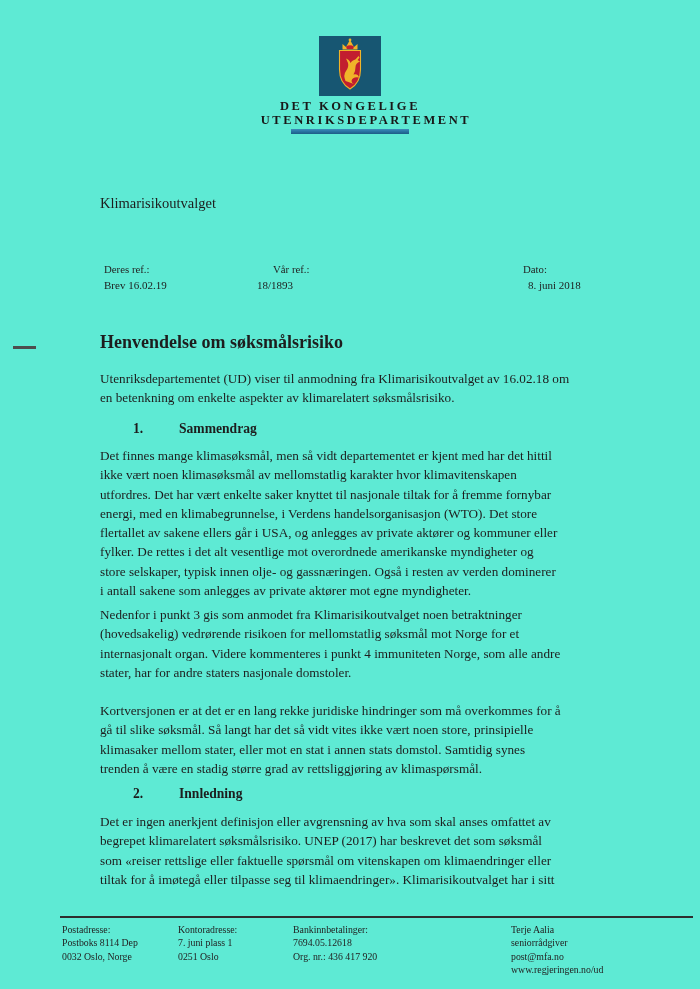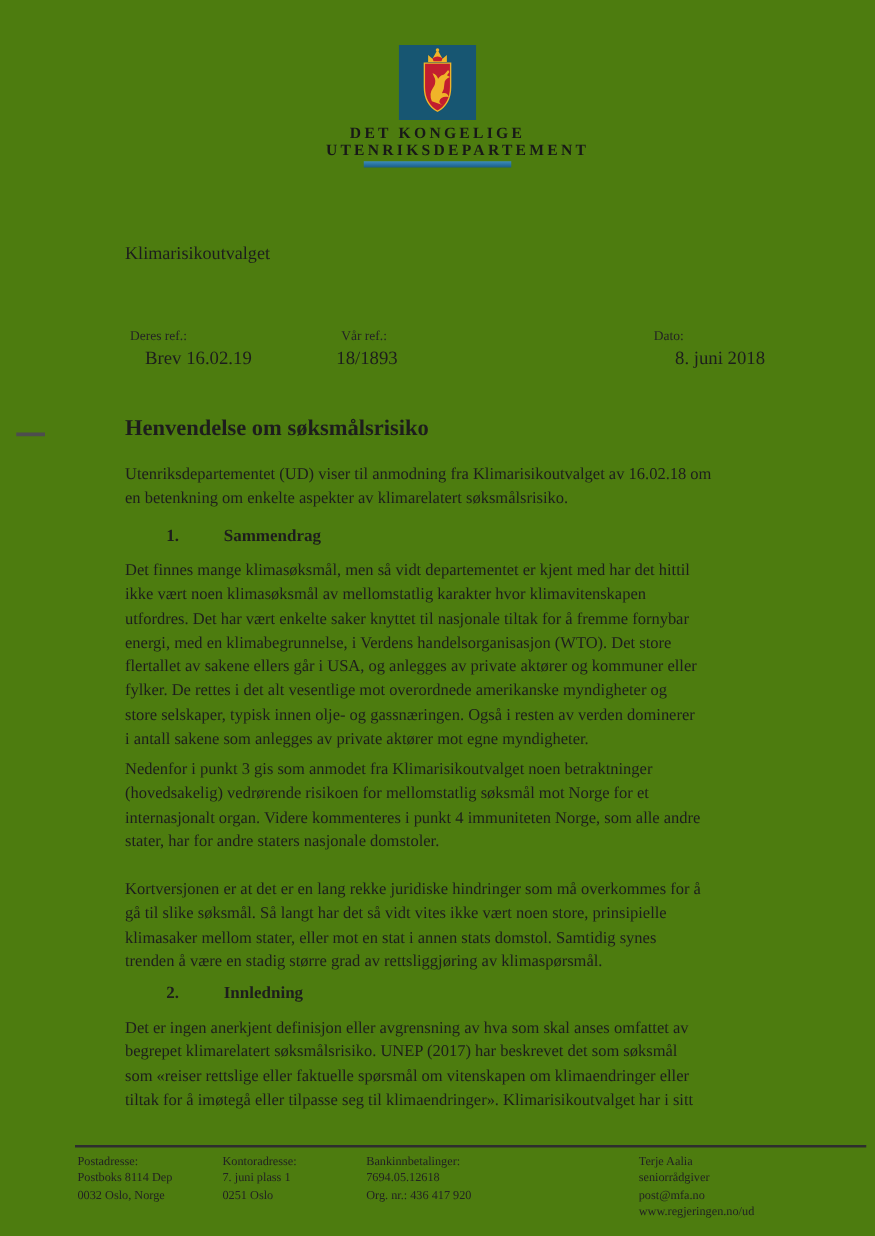--- a/index.html
+++ b/index.html
@@ -1,35 +1,35 @@
 <!DOCTYPE html>
 <html><head>
 <meta charset="utf-8">
 <style>
   * { margin:0; padding:0; box-sizing:border-box; }
   html,body { background:#e9e9e7; }
   .page {
     position:relative; width:700px; height:989px; margin:0 auto;
-    background:#4d7c0f; overflow:hidden;
+    background:#5eead4; overflow:hidden;
     font-family:"Liberation Serif","DejaVu Serif",serif; color:#1d1d1d;
   }
   
   .letterhead { position:absolute; top:36px; left:0; right:0; text-align:center; }
   .crest { display:block; margin:0 auto; }
   .org-line { font-weight:bold; font-size:12.5px; letter-spacing:2.6px; color:#181818; line-height:14px; margin-top:3px; }
   .org-line2 { margin-top:0;padding-left:32px; }
   .head-bar { width:118px; height:5px; margin:2px auto 0;
     background:linear-gradient(to bottom,#3f8cba 0%,#2a77a5 45%,#1c5d86 100%); }
   
   .fold-mark { position:absolute; left:13px; top:346px; width:23px; height:2.5px; background:#4d4d4d; }
   
   .recipient { position:absolute; left:100px; top:195px; font-size:14.5px; }
   
   .ref-label { position:absolute; top:263px; font-size:10.8px; color:#242424; }
-  .ref-value { position:absolute; top:279px; font-size:15px;margin-left:12px; }
+  .ref-value { position:absolute; top:279px; font-size:11px; }
   .deres-l { left:104px; } .var-l { left:273px; } .dato-l { left:523px; }
   .deres-v { left:104px; } .var-v { left:257px; } .dato-v { left:528px; }
   
   .subject { position:absolute; left:100px; top:332px; font-size:18px; font-weight:bold; }
   .para { position:absolute; left:100px; width:558px; font-size:13.2px; line-height:19.3px; white-space:pre-line; }
   .intro { top:369px; }
   .sec-head { position:absolute; left:100px; font-size:13.6px; font-weight:bold;margin-left:33px; }
   .sec-num { display:inline-block; width:46px; }
   .sec1-head { top:421px; }
   .p1 { top:446px; }

